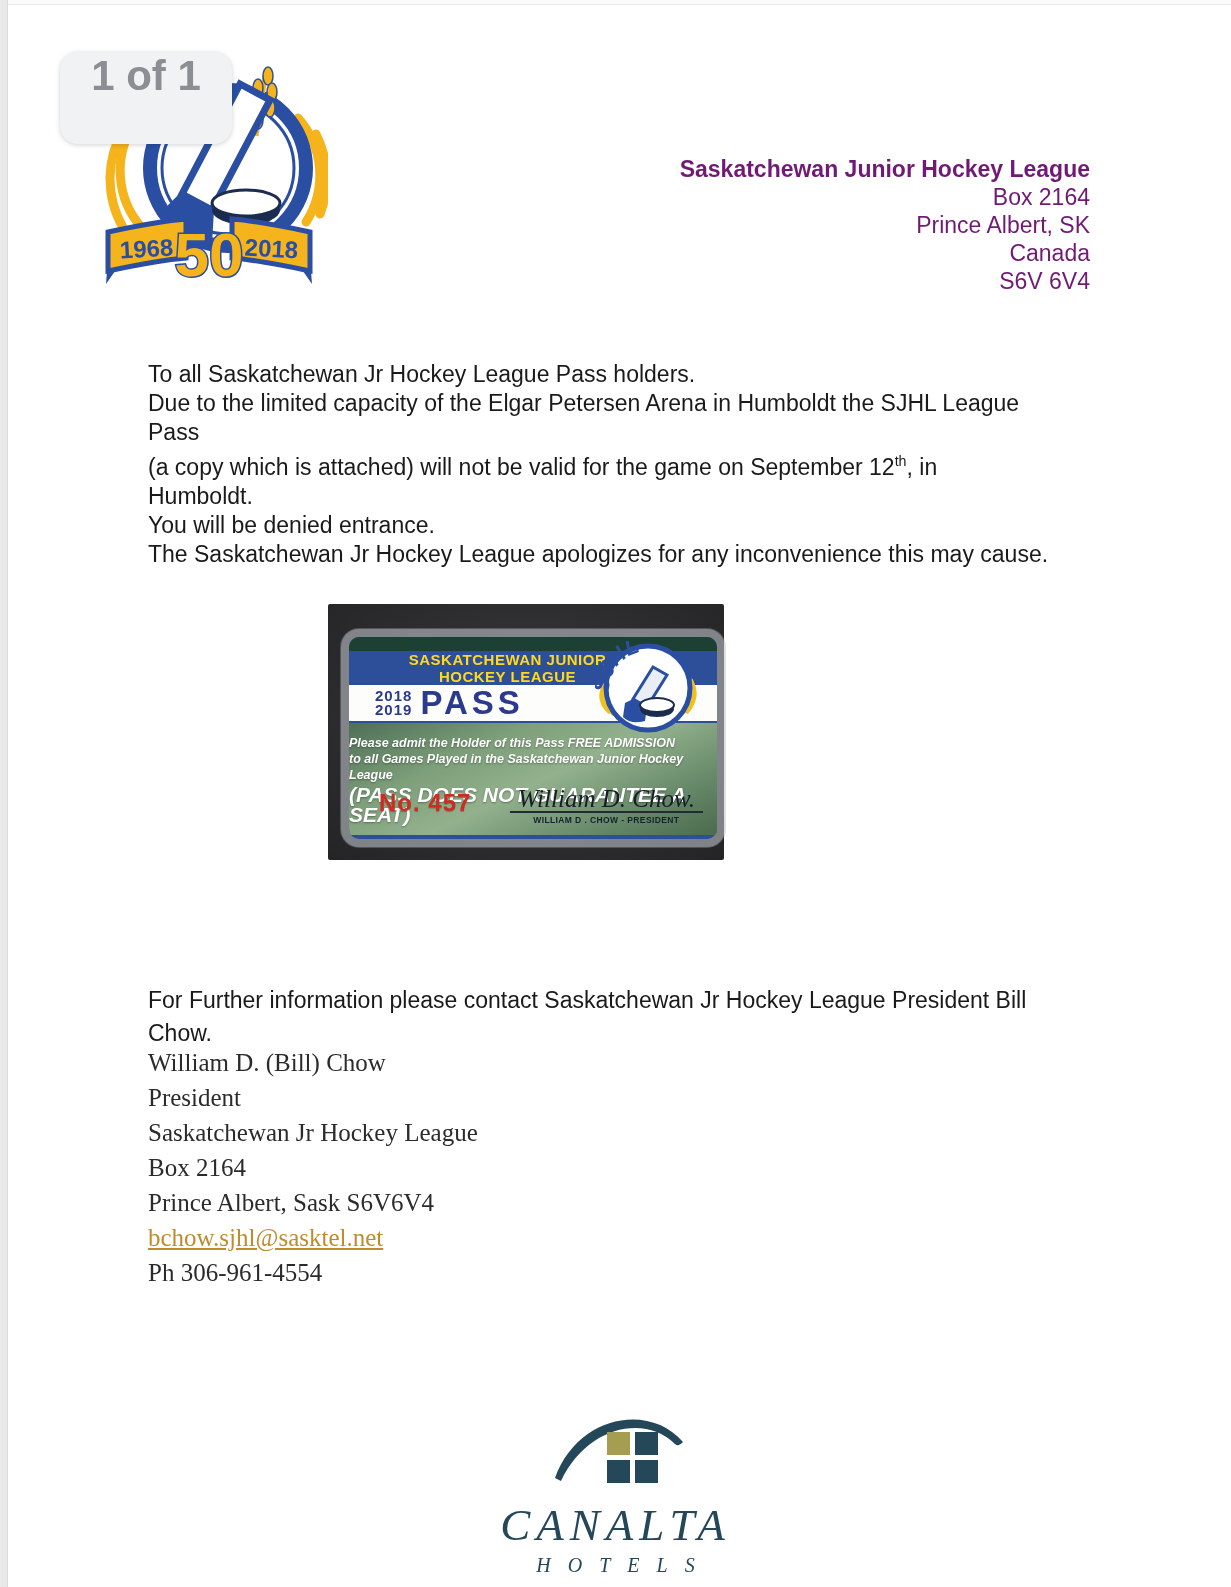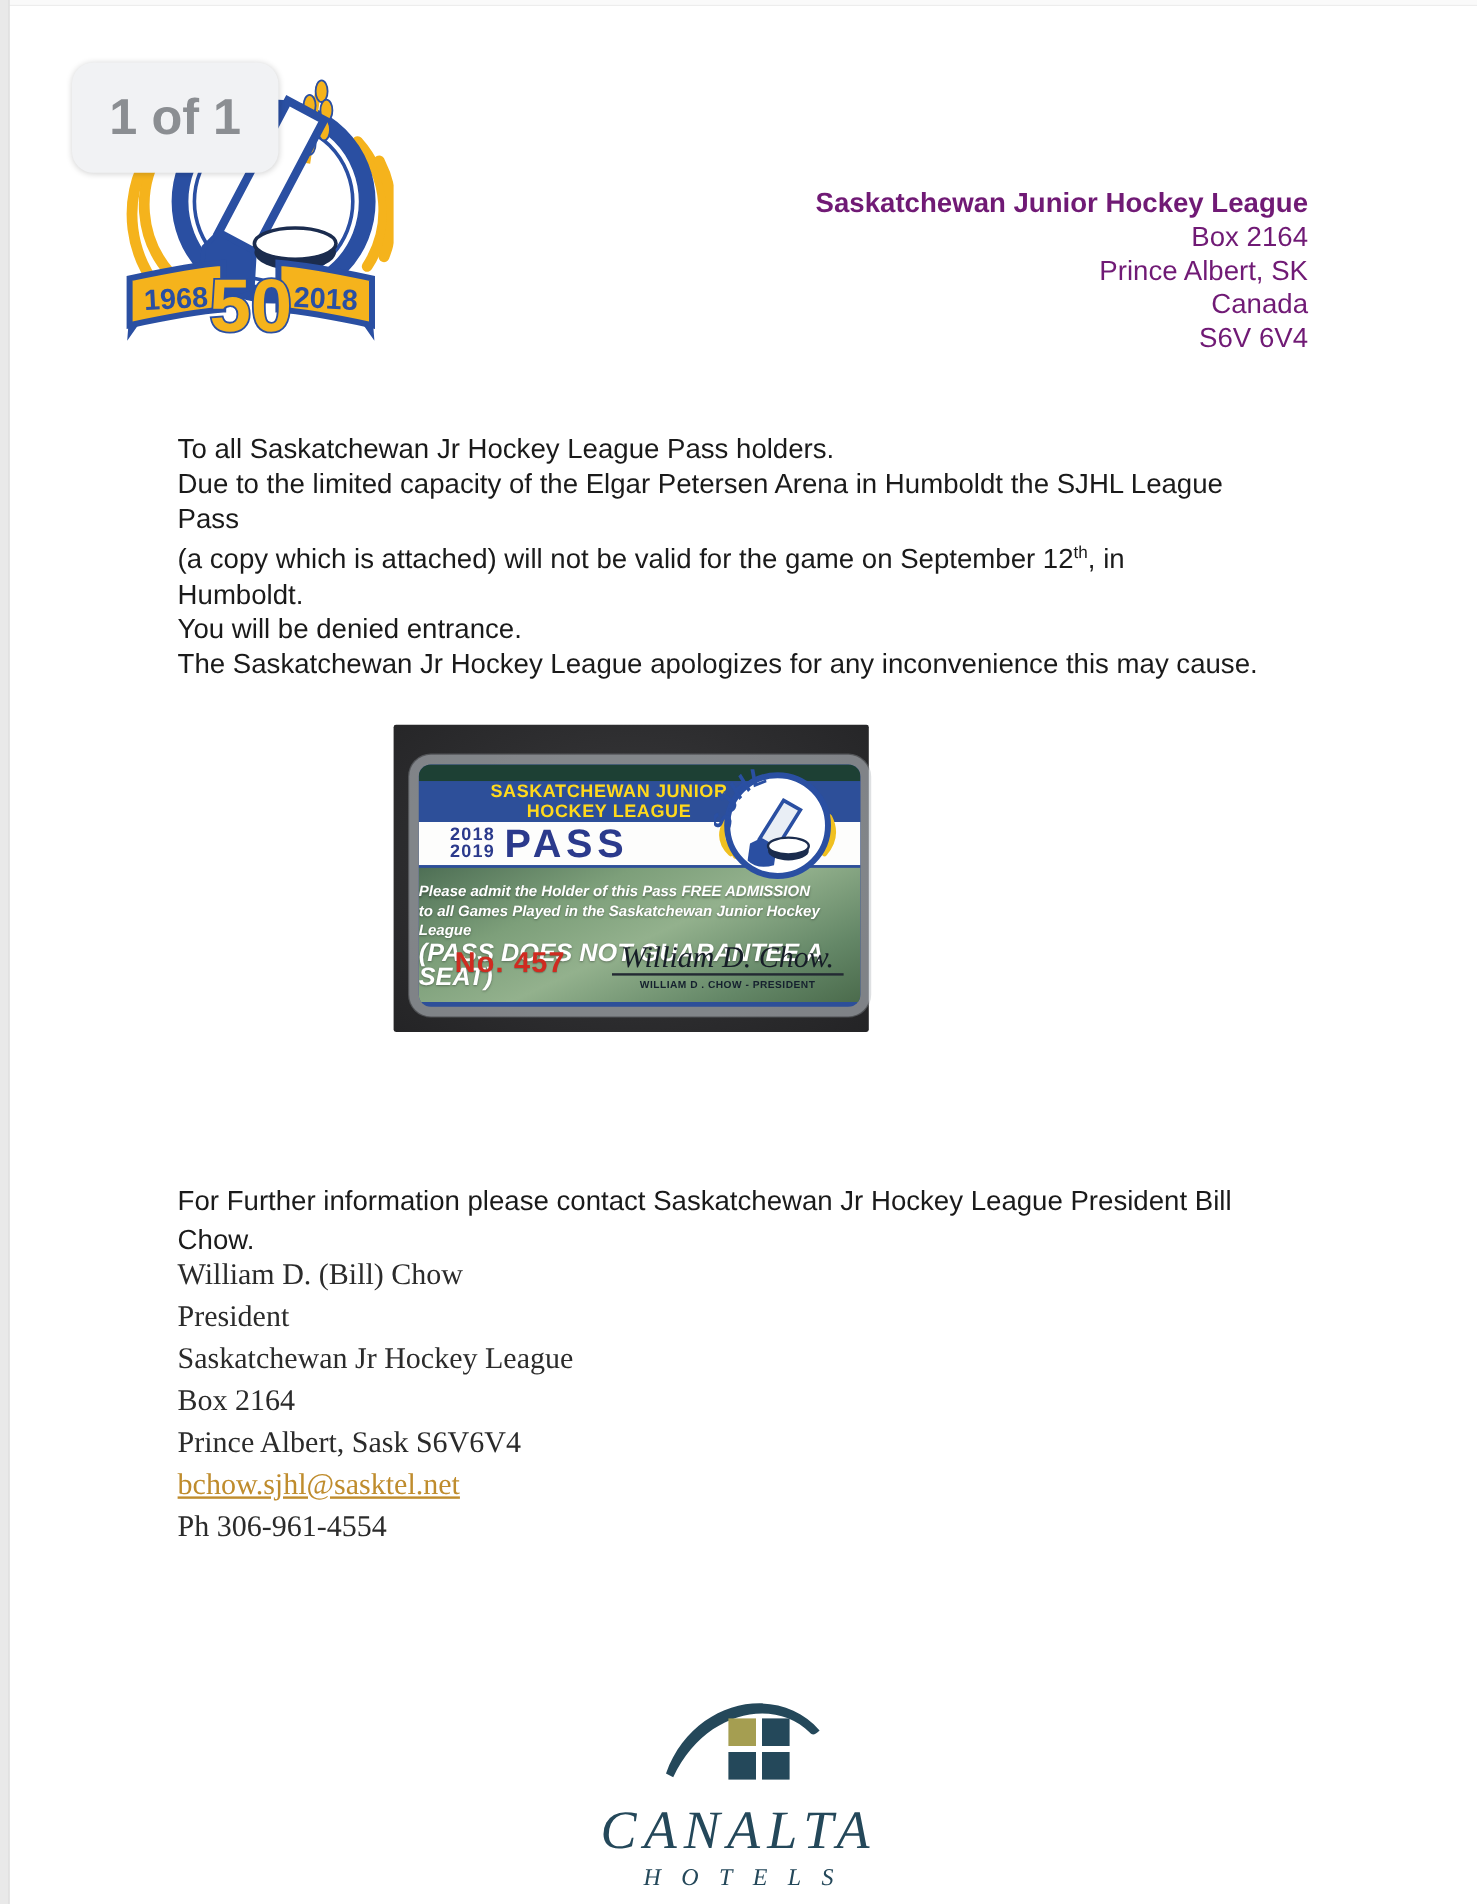--- a/index.html
+++ b/index.html
@@ -8,21 +8,21 @@
     position:relative; width:1231px; height:1587px; background:#ffffff;
     font-family:"Liberation Sans", sans-serif; color:#1c1c1c; overflow:hidden;
   }
   .chrome-top { position:absolute; left:0; top:0; width:1231px; height:5px; background:#fafafa; border-bottom:1px solid #ededed; }
   .chrome-left { position:absolute; left:0; top:0; width:8px; height:1587px; background:#e9e9e9; border-right:1px solid #dcdcdc; }
 
   
   .page-pill {
     position:absolute; left:60px; top:52px; width:172px; height:92px;
     background:#f1f2f4; border-radius:18px; box-shadow:0 1px 5px rgba(0,0,0,0.18);
-    display:flex; align-items:center; justify-content:center;
+    display:flex; justify-content:center;
     font-size:42px; font-weight:700; color:#8b8e92; z-index:5;
   }
 
   
   .sjhl-logo { position:absolute; left:90px; top:58px; width:238px; height:242px; z-index:1; }
 
   
   .addr { position:absolute; right:141px; top:155px; text-align:right; font-size:23px; line-height:28px; color:#701a75; }
   .addr .org { font-weight:700; }
 

